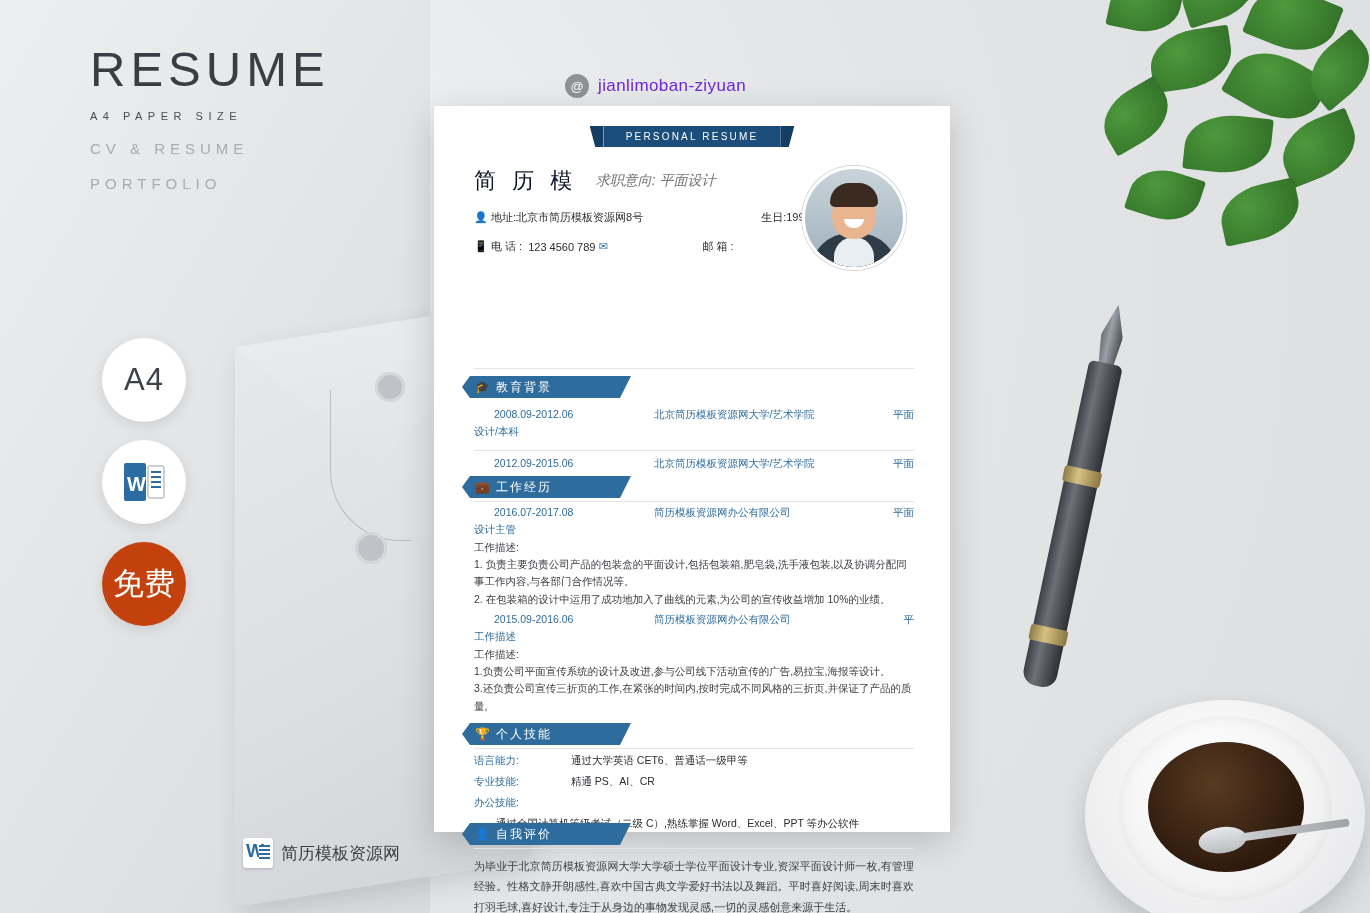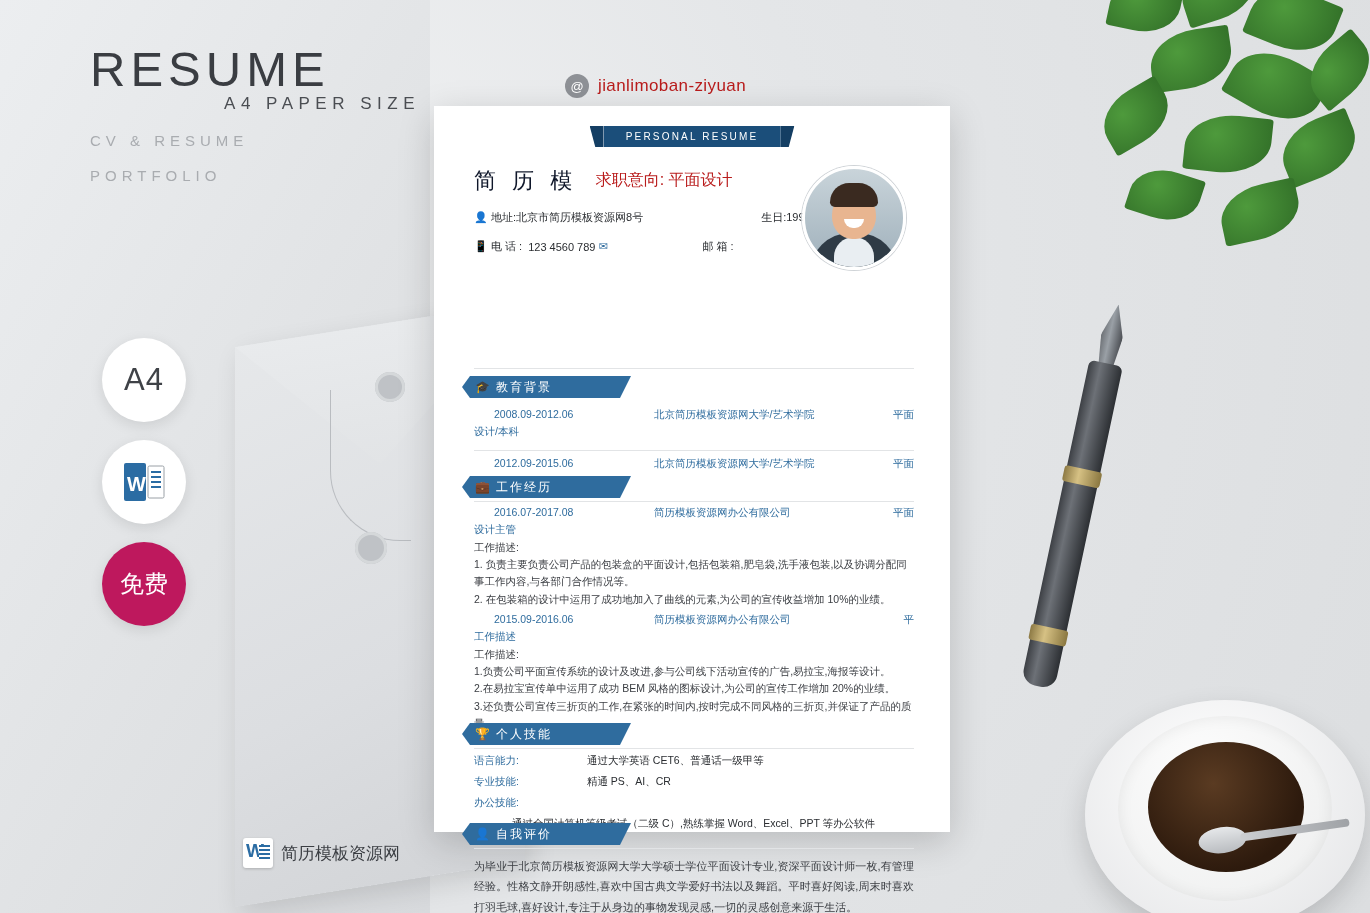--- a/index.html
+++ b/index.html
@@ -66,37 +66,37 @@
   .spoon{position:absolute;left:1198px;top:820px;width:150px;height:26px;
     transform:rotate(-8deg);}
   .spoon .bowl{position:absolute;left:0;top:0;width:48px;height:26px;border-radius:50%;
     background:linear-gradient(180deg,#e6e8ea,#b9bcc0);}
   .spoon .handle{position:absolute;left:42px;top:9px;width:110px;height:8px;border-radius:4px;
     background:linear-gradient(90deg,#ccced1,#9fa2a6);}
 
   
   .left-text{position:absolute;left:90px;top:45px;width:330px;}
   .resume-title{font-size:49px;letter-spacing:5px;color:#3a3d42;font-weight:400;line-height:1;}
-  .a4-line{font-size:17px;letter-spacing:5.5px;color:#4a4d52;text-align:right;}
+  .a4-line{margin-top:16px;font-size:11px;letter-spacing:5.5px;color:#4a4d52;}
   .sub-line{margin-top:18px;font-size:15px;letter-spacing:5px;color:#a9acb0;}
 
   
   .badge{position:absolute;border-radius:50%;display:flex;align-items:center;justify-content:center;
     box-shadow:0 4px 14px rgba(0,0,0,.10);}
   .badge-a4{left:102px;top:338px;width:84px;height:84px;background:#fff;
     font-size:31px;color:#3f4247;letter-spacing:1px;}
   .badge-word{left:102px;top:440px;width:84px;height:84px;background:#fff;}
-  .badge-free{left:102px;top:542px;width:84px;height:84px;background:#be185d;color:#fff;font-size:24px;}
+  .badge-free{left:102px;top:542px;width:84px;height:84px;background:#c2410c;color:#fff;font-size:31px;}
   .word-ico{width:44px;height:44px;display:block;}
 
   
   .wm-top{position:absolute;left:565px;top:74px;display:flex;align-items:center;gap:9px;}
   .wm-top .circ{width:24px;height:24px;border-radius:50%;background:#8e9196;
     display:flex;align-items:center;justify-content:center;color:#fff;font-size:13px;}
-  .wm-top .txt{font-size:17px;color:#b91c1c;letter-spacing:.4px;text-align:right;}
+  .wm-top .txt{font-size:17px;color:#6d28d9;letter-spacing:.4px;text-align:right;}
 
   
   .wm-bot{position:absolute;left:243px;top:838px;display:flex;align-items:center;gap:8px;}
   .wm-bot .sq{width:30px;height:30px;background:#fff;border-radius:3px;position:relative;
     box-shadow:0 1px 3px rgba(0,0,0,.2);}
   .wm-bot .sq:before{content:"W";position:absolute;left:3px;top:2px;font-size:19px;color:#2b6ca3;font-weight:bold;}
   .wm-bot .sq:after{content:"";position:absolute;right:3px;top:7px;width:11px;height:16px;
     background:repeating-linear-gradient(180deg,#2b6ca3 0 2px,#fff 2px 4px);}
   .wm-bot .txt{font-size:17px;color:#3b3e43;}
 
@@ -109,21 +109,21 @@
     background:#1b4e7a;color:#fff;font-size:10px;letter-spacing:2.2px;
     padding:5px 22px;white-space:nowrap;}
   .ribbon:before,.ribbon:after{content:"";position:absolute;top:0;width:14px;height:100%;
     background:#143e63;}
   .ribbon:before{left:-14px;clip-path:polygon(0 0,100% 0,100% 100%,40% 100%);}
   .ribbon:after{right:-14px;clip-path:polygon(0 0,100% 0,60% 100%,0 100%);}
 
   
   .hdr{position:absolute;left:28px;top:48px;right:24px;height:116px;}
   .hdr .name{font-size:22px;color:#0f172a;letter-spacing:5px;display:inline-block;}
-  .hdr .intent{font-size:16px;color:#b91c1c;margin-left:14px;position:relative;top:-3px;}
+  .hdr .intent{font-size:14px;color:#737373;margin-left:14px;position:relative;top:-3px;font-style:italic;}
   .hdr .row{margin-top:14px;font-size:11px;color:#2a2d31;display:flex;align-items:center;}
   .hdr .row .seg2{margin-left:118px;}
   .ico{display:inline-block;width:12px;text-align:center;color:#1b4e7a;margin-right:5px;}
   .photo{position:absolute;right:8px;top:0;width:98px;height:98px;border-radius:50%;
     border:3px solid #ffffff;box-shadow:0 0 0 1px #cfd3d7;overflow:hidden;
     background:linear-gradient(180deg,#c9d4da,#9fb0bb);}
   .photo .face{position:absolute;left:50%;top:22px;transform:translateX(-50%);
     width:44px;height:48px;border-radius:50% 50% 46% 46%;background:#e8b590;}
   .photo .hair{position:absolute;left:50%;top:14px;transform:translateX(-50%);
     width:48px;height:24px;border-radius:24px 24px 6px 6px;background:#3a2a20;}
@@ -151,21 +151,21 @@
   .entry{position:absolute;font-size:10.5px;line-height:1.65;color:#2a2d31;}
   .e-row{display:flex;margin-left:20px;}
   .e-date{color:#2f6c9e;width:160px;}
   .e-org{color:#2f6c9e;flex:1;}
   .e-right{color:#2f6c9e;}
   .e-body{color:#3a3d42;}
   .blue{color:#2f6c9e;}
 
   .skills{position:absolute;font-size:10.5px;line-height:2.0;color:#2a2d31;}
   .skills .k{color:#2f6c9e;display:inline-block;width:72px;}
-  .skills .v{display:inline-block;margin-left:38px;}
+  .skills .v{display:inline-block;margin-left:22px;}
 
   .selfeval{position:absolute;font-size:11px;line-height:1.85;color:#3a3d42;text-align:justify;}
 </style>
 </head>
 <body>
 
 <div class="scene">
   <div class="shadow-left"></div>
 
   <div class="envelope"></div>
@@ -320,21 +320,20 @@
 
     <div class="entry" style="top:493px;left:28px;right:24px">
       <div class="e-row">
         <span class="e-date">2015.09-2016.06</span>
         <span class="e-org">简历模板资源网办公有限公司</span>
         <span class="e-right">平</span>
       </div>
       <div class="e-body blue">工作描述</div>
       <div class="e-body">工作描述:</div>
       <div class="e-body">1.负责公司平面宣传系统的设计及改进,参与公司线下活动宣传的广告,易拉宝,海报等设计。</div>
-      <div class="e-body">2.在易拉宝宣传单中运用了成功 BEM 风格的图标设计,为公司的宣传工作增加 20%的业绩。</div>
       <div class="e-body">3.还负责公司宣传三折页的工作,在紧张的时间内,按时完成不同风格的三折页,并保证了产品的质量,</div>
     </div>
 
     <div class="sec" style="top:605px">
       <div class="bar">
         <span class="sico">🏆</span>
         <span class="stxt">个人技能</span>
       </div>
     </div>
     <div class="hr" style="top:630px"></div>

